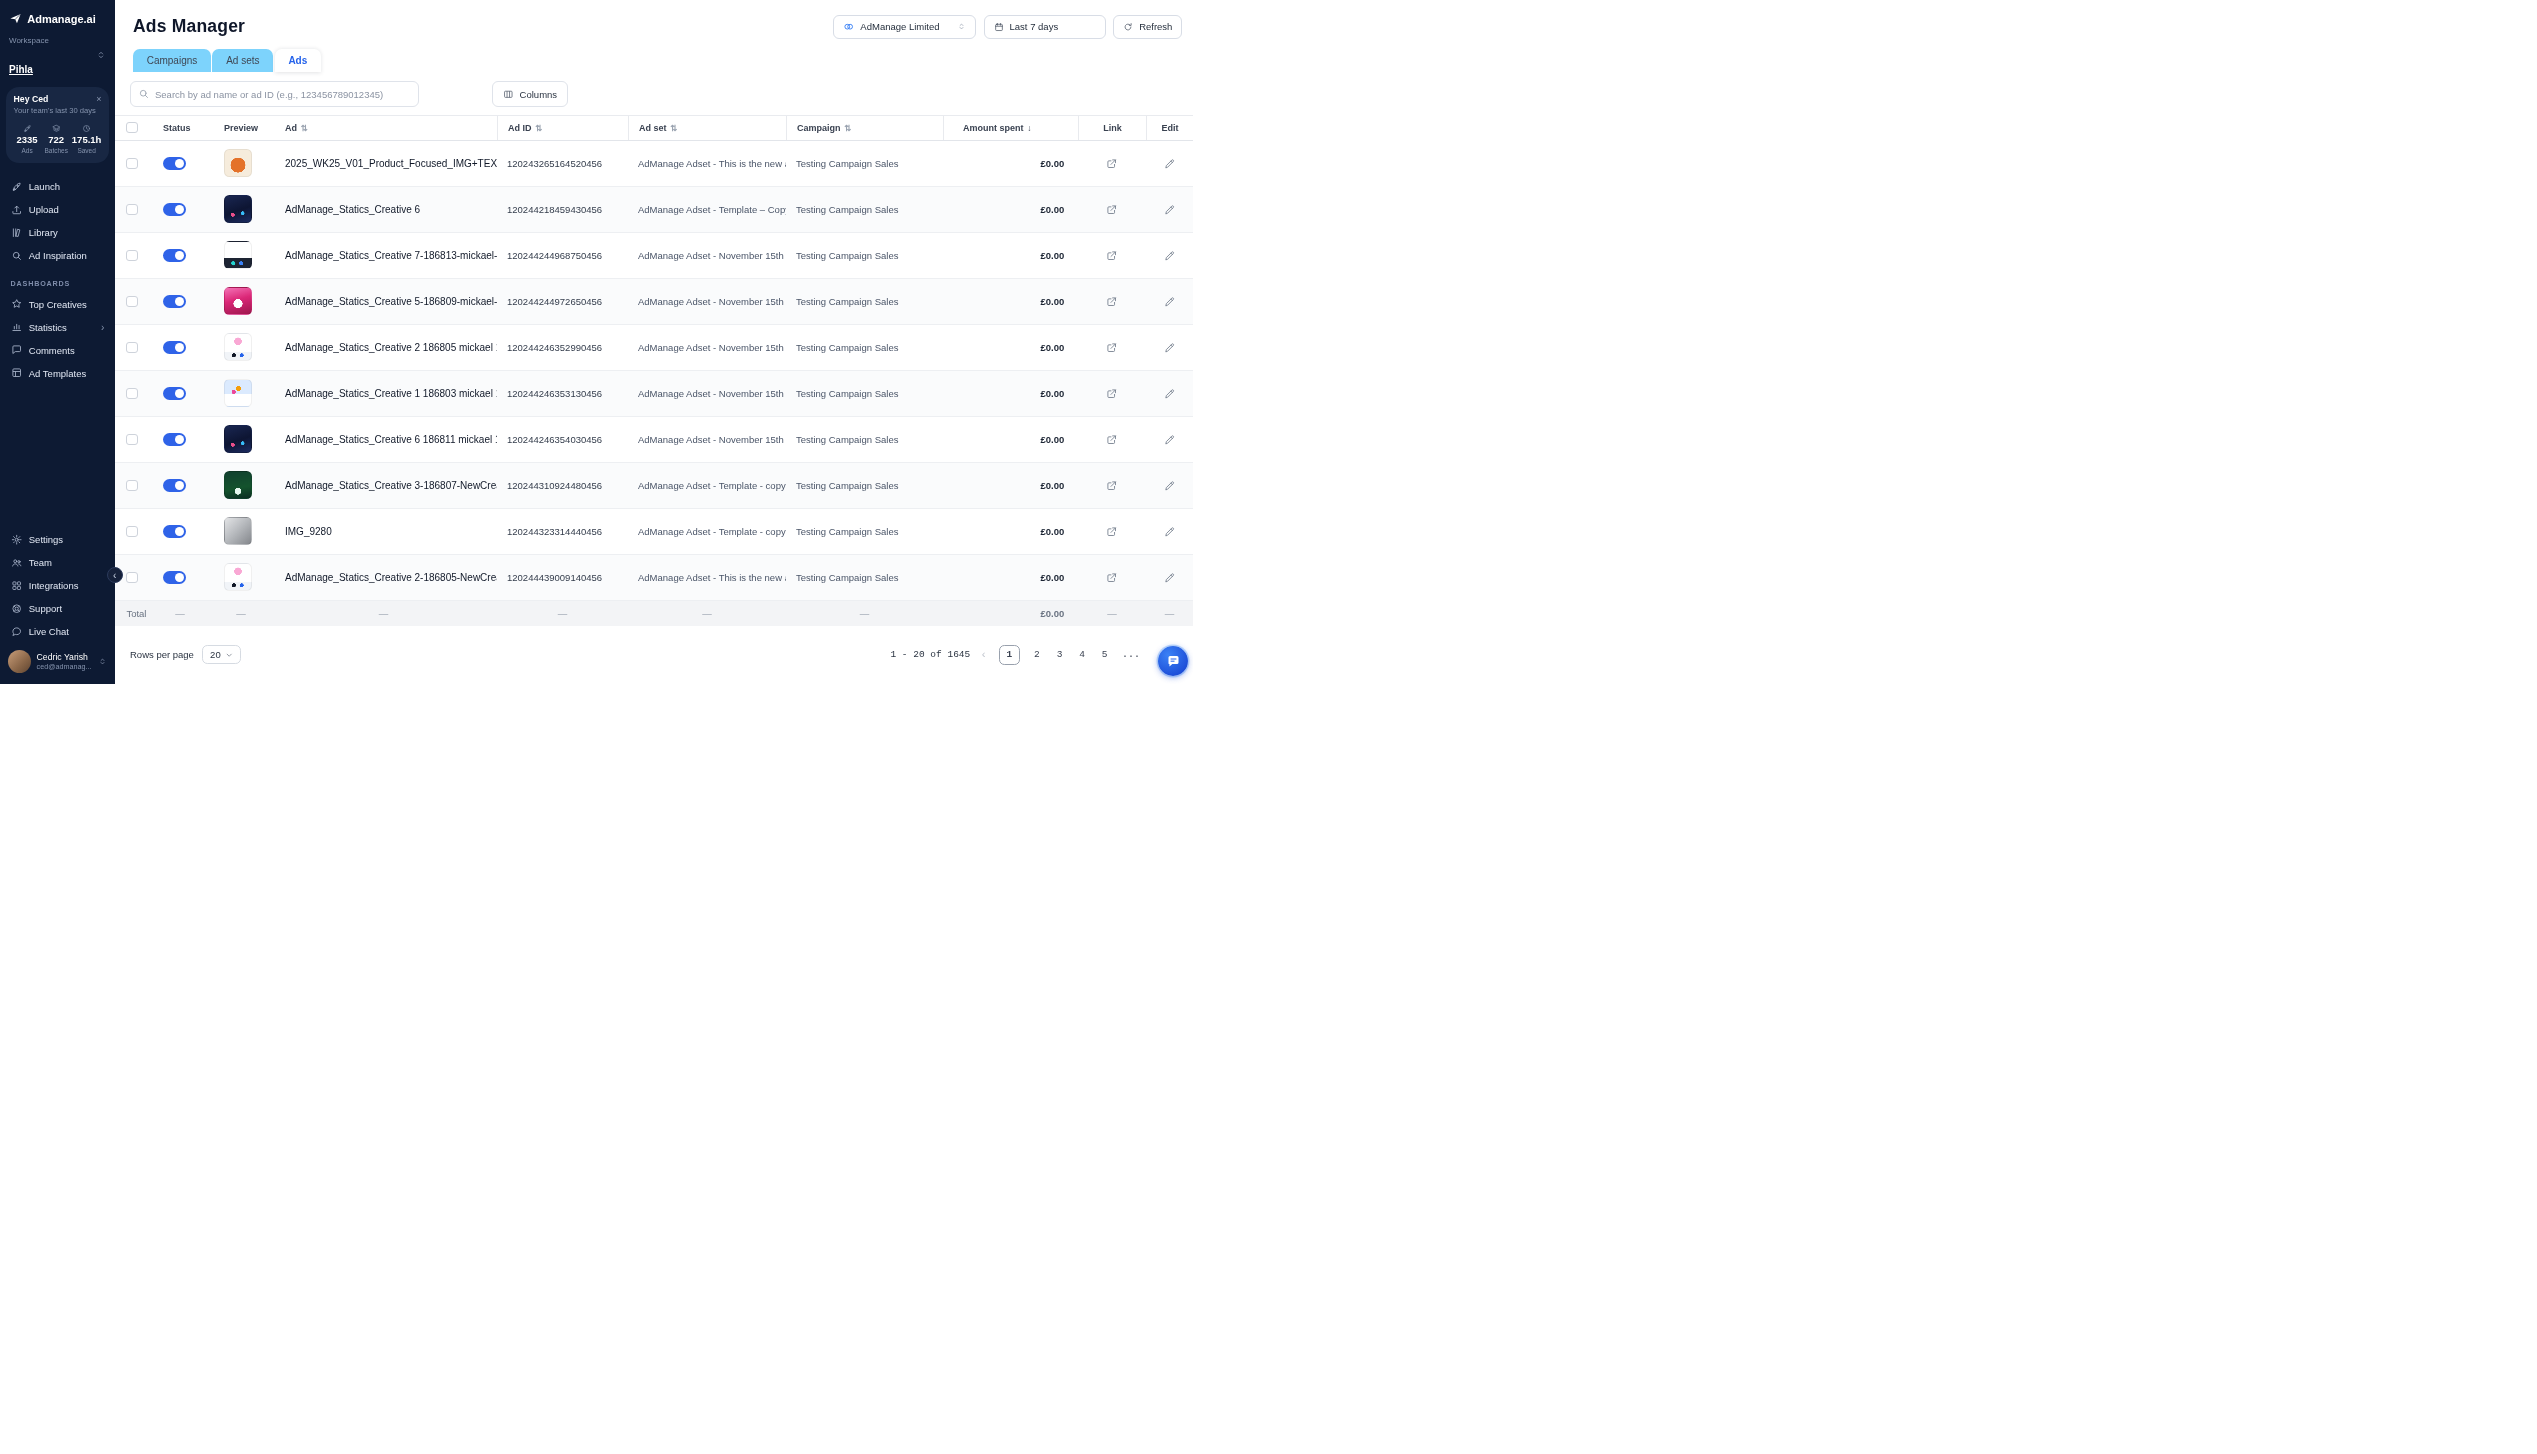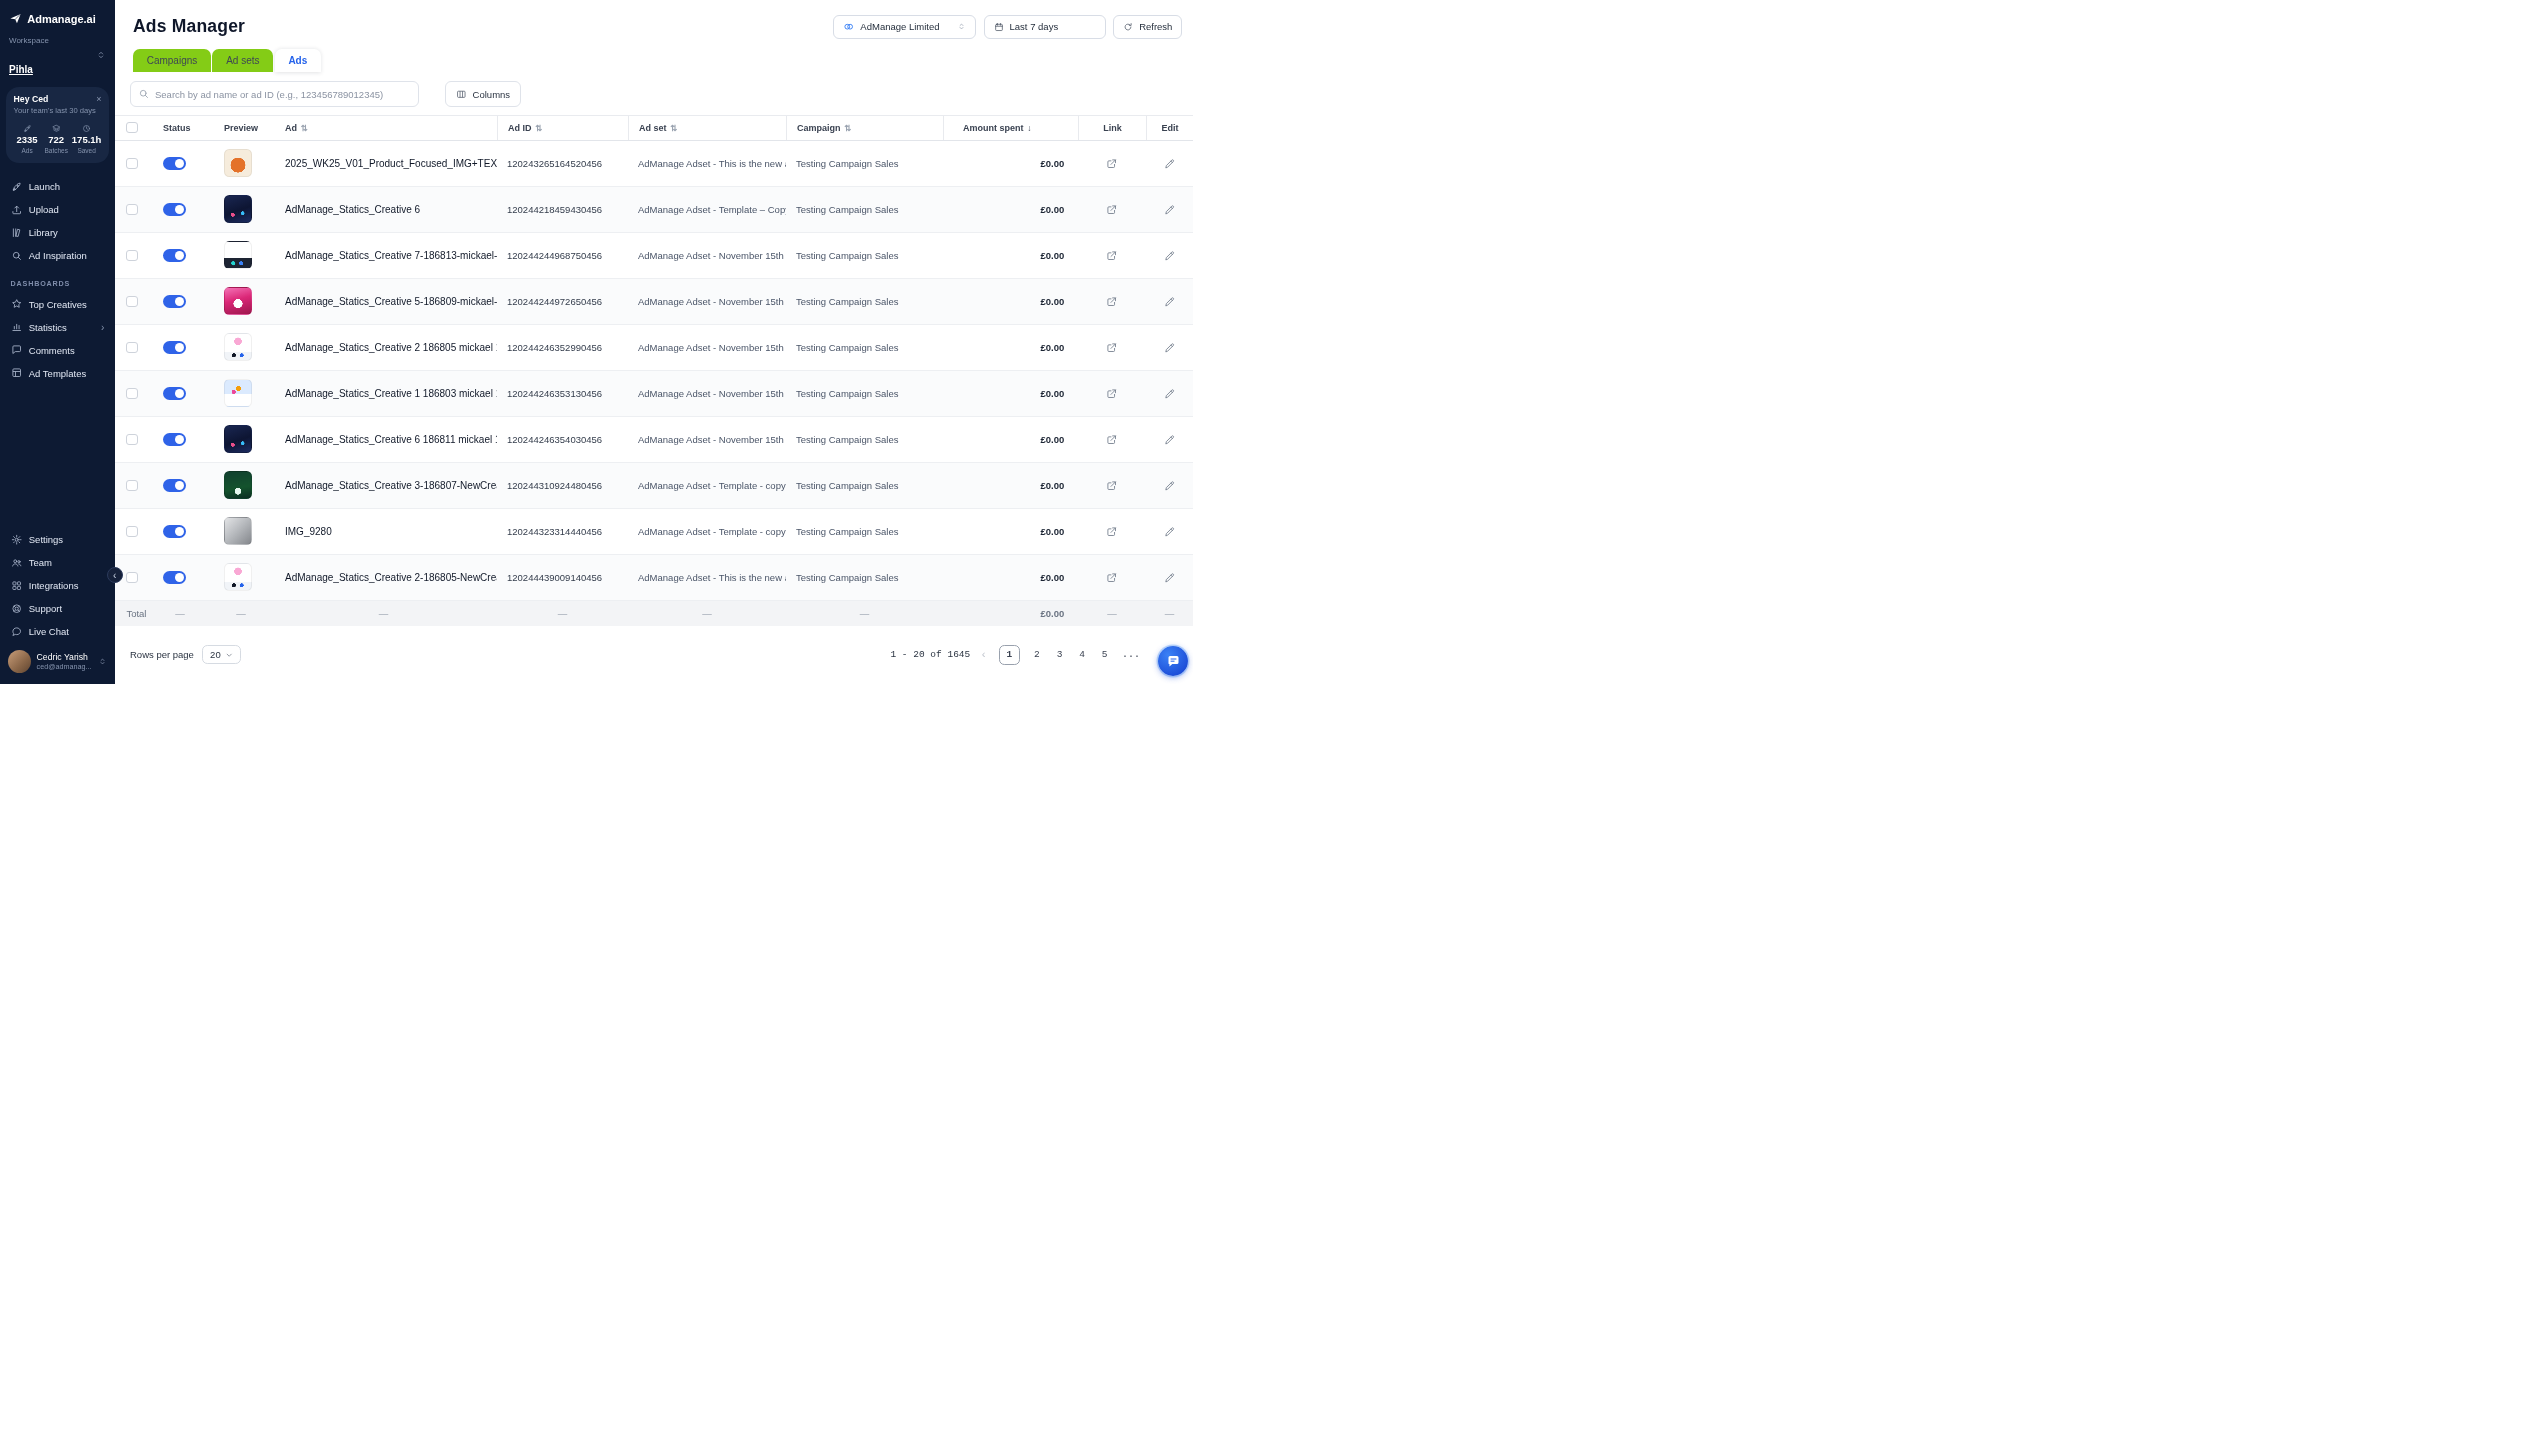--- a/index.html
+++ b/index.html
@@ -36,29 +36,29 @@
 
   
   .main { flex:1; display:flex; flex-direction:column; min-width:0; position:relative; }
   .main-header { display:flex; justify-content:space-between; align-items:center; padding:15px 10.6px 0 18px; }
   .page-title { font-size:17.5px; font-weight:800; color:#0f172a; letter-spacing:0.2px; }
   .hdr-controls { display:flex; gap:7.6px; align-items:center; }
   .pill { display:flex; align-items:center; gap:6px; height:23.6px; border:0.8px solid #d8dde6; border-radius:6px; background:#fff; padding:0 9px; font-size:9.5px; color:#1f2937; cursor:pointer; white-space:nowrap; }
   .pill .sel-ic { color:#9aa3b2; }
 
   .tabs { display:flex; gap:1.5px; margin:10.6px 0 0 18px; align-items:flex-end; }
-  .tab { padding:6px 13.7px; font-size:10px; color:#3f4754; background:#84cc16; border-radius:6.8px 6.8px 0 0; cursor:pointer; }
+  .tab { padding:6px 13.7px; font-size:10px; color:#3f4754; background:#7dd3fc; border-radius:6.8px 6.8px 0 0; cursor:pointer; }
   .tab.active { background:#fff; color:#2563eb; font-weight:700; box-shadow:0 0.8px 4.6px rgba(15,23,42,.12); position:relative; z-index:2; }
 
   .toolbar { display:flex; gap:26px; align-items:flex-end; padding:9px 18px 7.6px 15px; }
   .search-box { position:relative; width:289px; }
   .search-box svg { position:absolute; left:7.6px; top:6.8px; color:#98a1ae; }
   .search-input { width:100%; height:26px; border:0.8px solid #dfe3ea; border-radius:6px; padding:0 7.6px 0 24px; font-size:9.5px; color:#1f2937; outline:none; font-family:"Liberation Sans",sans-serif; }
   .search-input::placeholder { color:#8b93a2; }
-  .btn { display:flex; align-items:center; gap:6px; height:26px; border:0.8px solid #dfe3ea; border-radius:6px; background:#fff; padding:0 10px; font-size:9.5px; color:#2b3442; cursor:pointer; }
+  .btn { display:flex; align-items:center; gap:6px; height:26px; border:0.8px solid #dfe3ea; border-radius:6px; background:#fff; padding:0 10px; font-size:9.5px; color:#2b3442; cursor:pointer;margin-left:47px; }
   .btn svg { color:#5b6472; }
 
   
   .grid-row { display:grid; grid-template-columns:33px 64px 58px minmax(0,1fr) 131px 158px 157px 135px 68px 47px; align-items:center; }
   .thead { border-top:0.8px solid #e9ebef; border-bottom:0.8px solid #e2e5ea; height:26px; }
   .th { font-size:9px; font-weight:700; color:#3a4251; display:flex; align-items:center; gap:3.8px; padding:0 10px; height:100%; white-space:nowrap; cursor:pointer; }
   .th.sep { border-left:0.8px solid #e8eaee; }
   .th.no-click { cursor:default; }
   .sort-ic { font-size:8.4px; color:#9aa3b0; }
   .sort-ic.active { color:#3a4251; }

